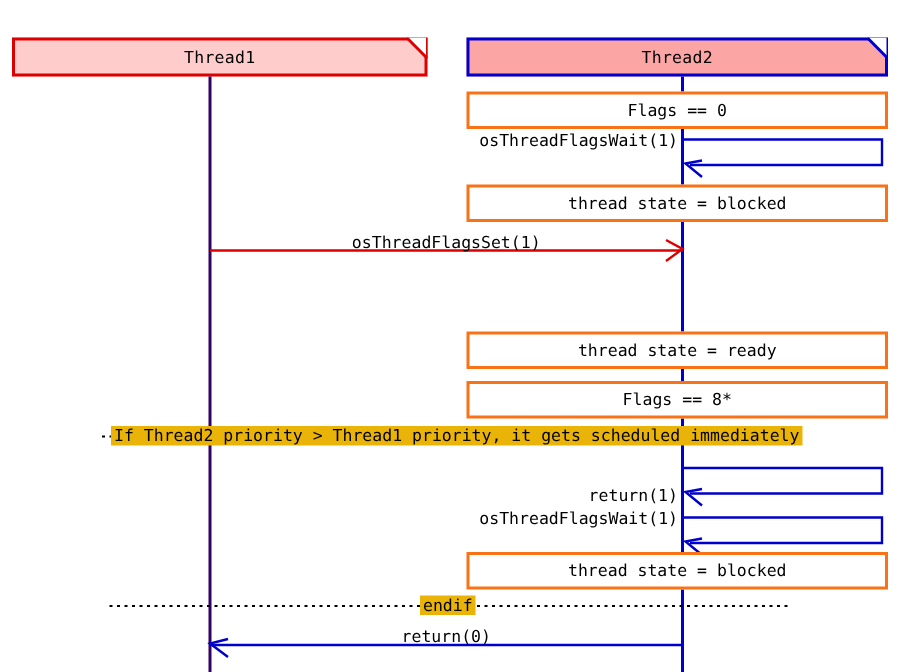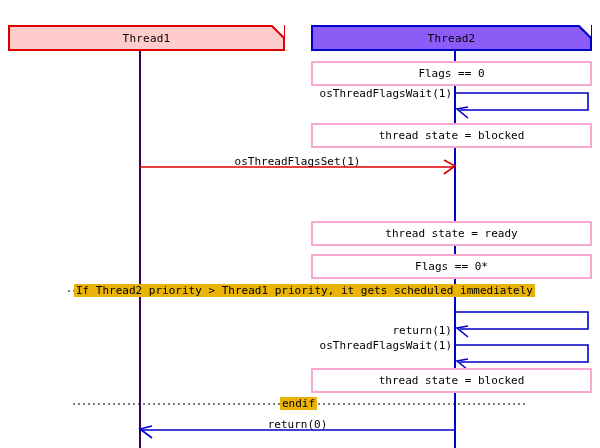--- a/index.html
+++ b/index.html
@@ -18,35 +18,35 @@
     font-size:11px;letter-spacing:0.2px;text-align:center;
   }
   .participant .plabel{pointer-events:none;}
 
   #p-thread1{
     left:8px;top:25px;width:277px;height:26px;
     background:#FFCCCC;border:2px solid #DD0000;
   }
   #p-thread2{
     left:311px;top:25px;width:281px;height:26px;
-    background:#8b5cf6;border:2px solid #0000CC;
+    background:#fca5a5;border:2px solid #0000CC;
   }
   
   .fold{position:absolute;right:-2px;top:-2px;width:14px;height:14px;}
 
   
   .lifeline{position:absolute;width:2px;}
   #ll-thread1{left:139px;top:51px;height:397px;background:#330066;}
   #ll-thread2{left:454px;top:51px;height:397px;background:#0000CC;}
 
   
   .note{
     position:absolute;box-sizing:border-box;
     left:311px;width:281px;height:25px;
-    background:#FFFFFF;border:2px solid #f9a8d4;
+    background:#FFFFFF;border:2px solid #f97316;
     display:flex;align-items:center;justify-content:center;
     font-size:11px;z-index:3;
   }
 
   
   .msg-label{
     position:absolute;z-index:4;white-space:nowrap;
     font-size:11px;background:transparent;
   }
   .msg-label.right-align{text-align:right;}
@@ -125,21 +125,21 @@
   <div class="note" style="top:123px">
     <span>thread state = blocked</span>
   </div>
 
 
   <div class="note" style="top:221px">
     <span>thread state = ready</span>
   </div>
 
   <div class="note" style="top:254px">
-    <span>Flags == 0*</span>
+    <span>Flags == 8*</span>
   </div>
 
   <div class="note" style="top:368px">
     <span>thread state = blocked</span>
   </div>
 
   <div class="msg-label right-align" style="left:255px;top:87px;width:197px;">
     <span>osThreadFlagsWait(1)</span>
   </div>
 

